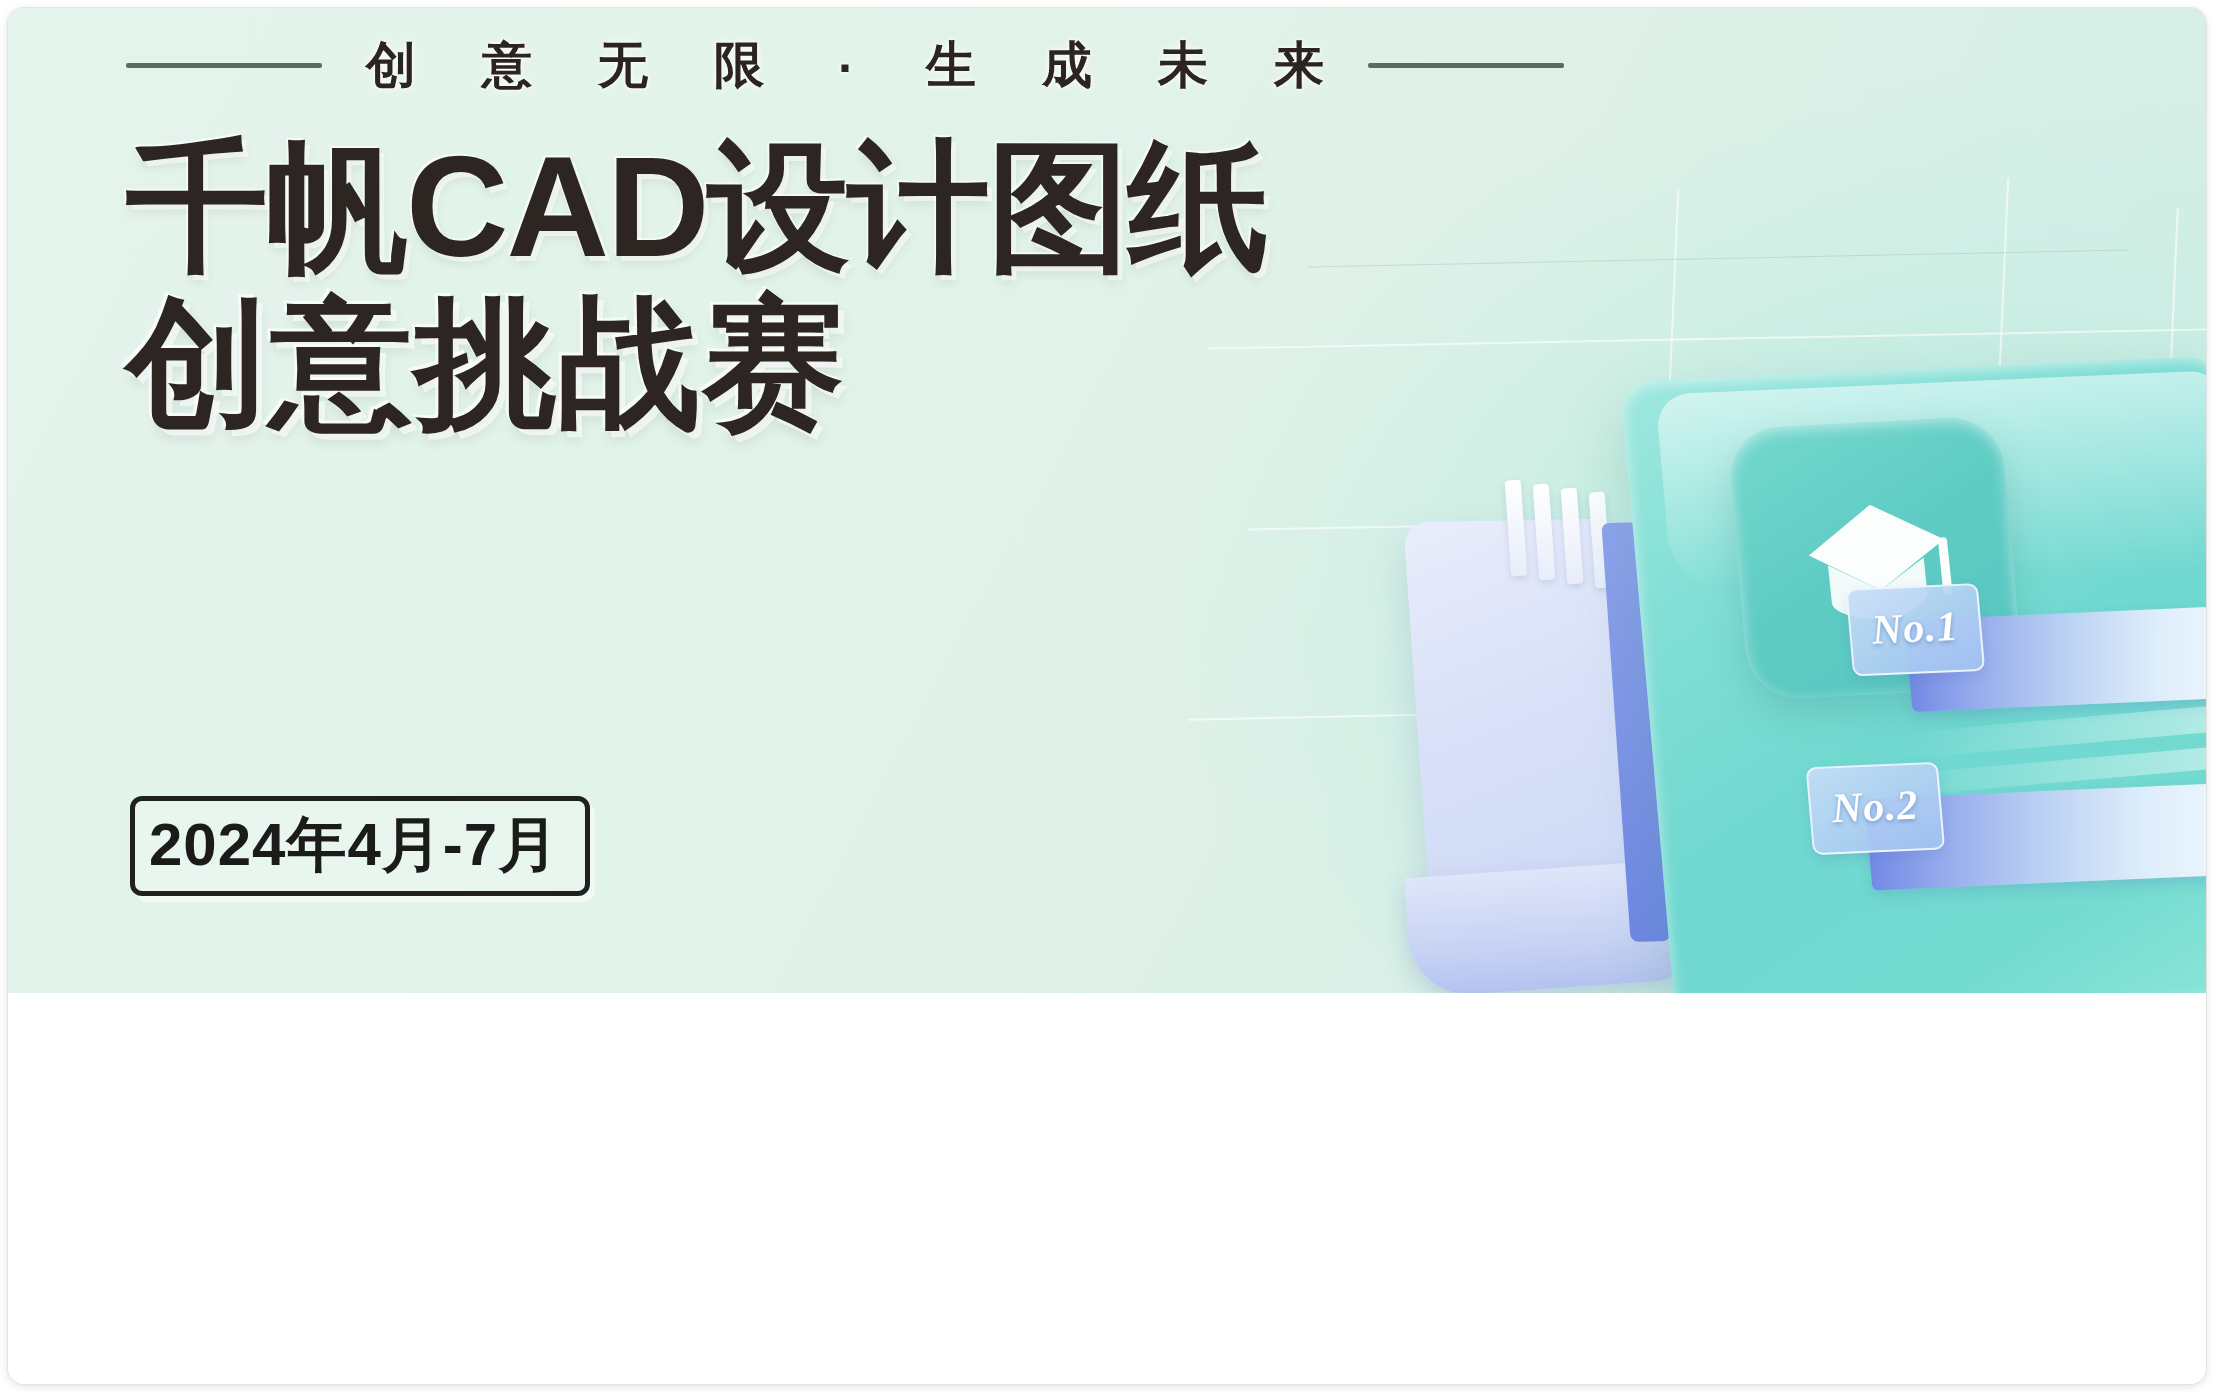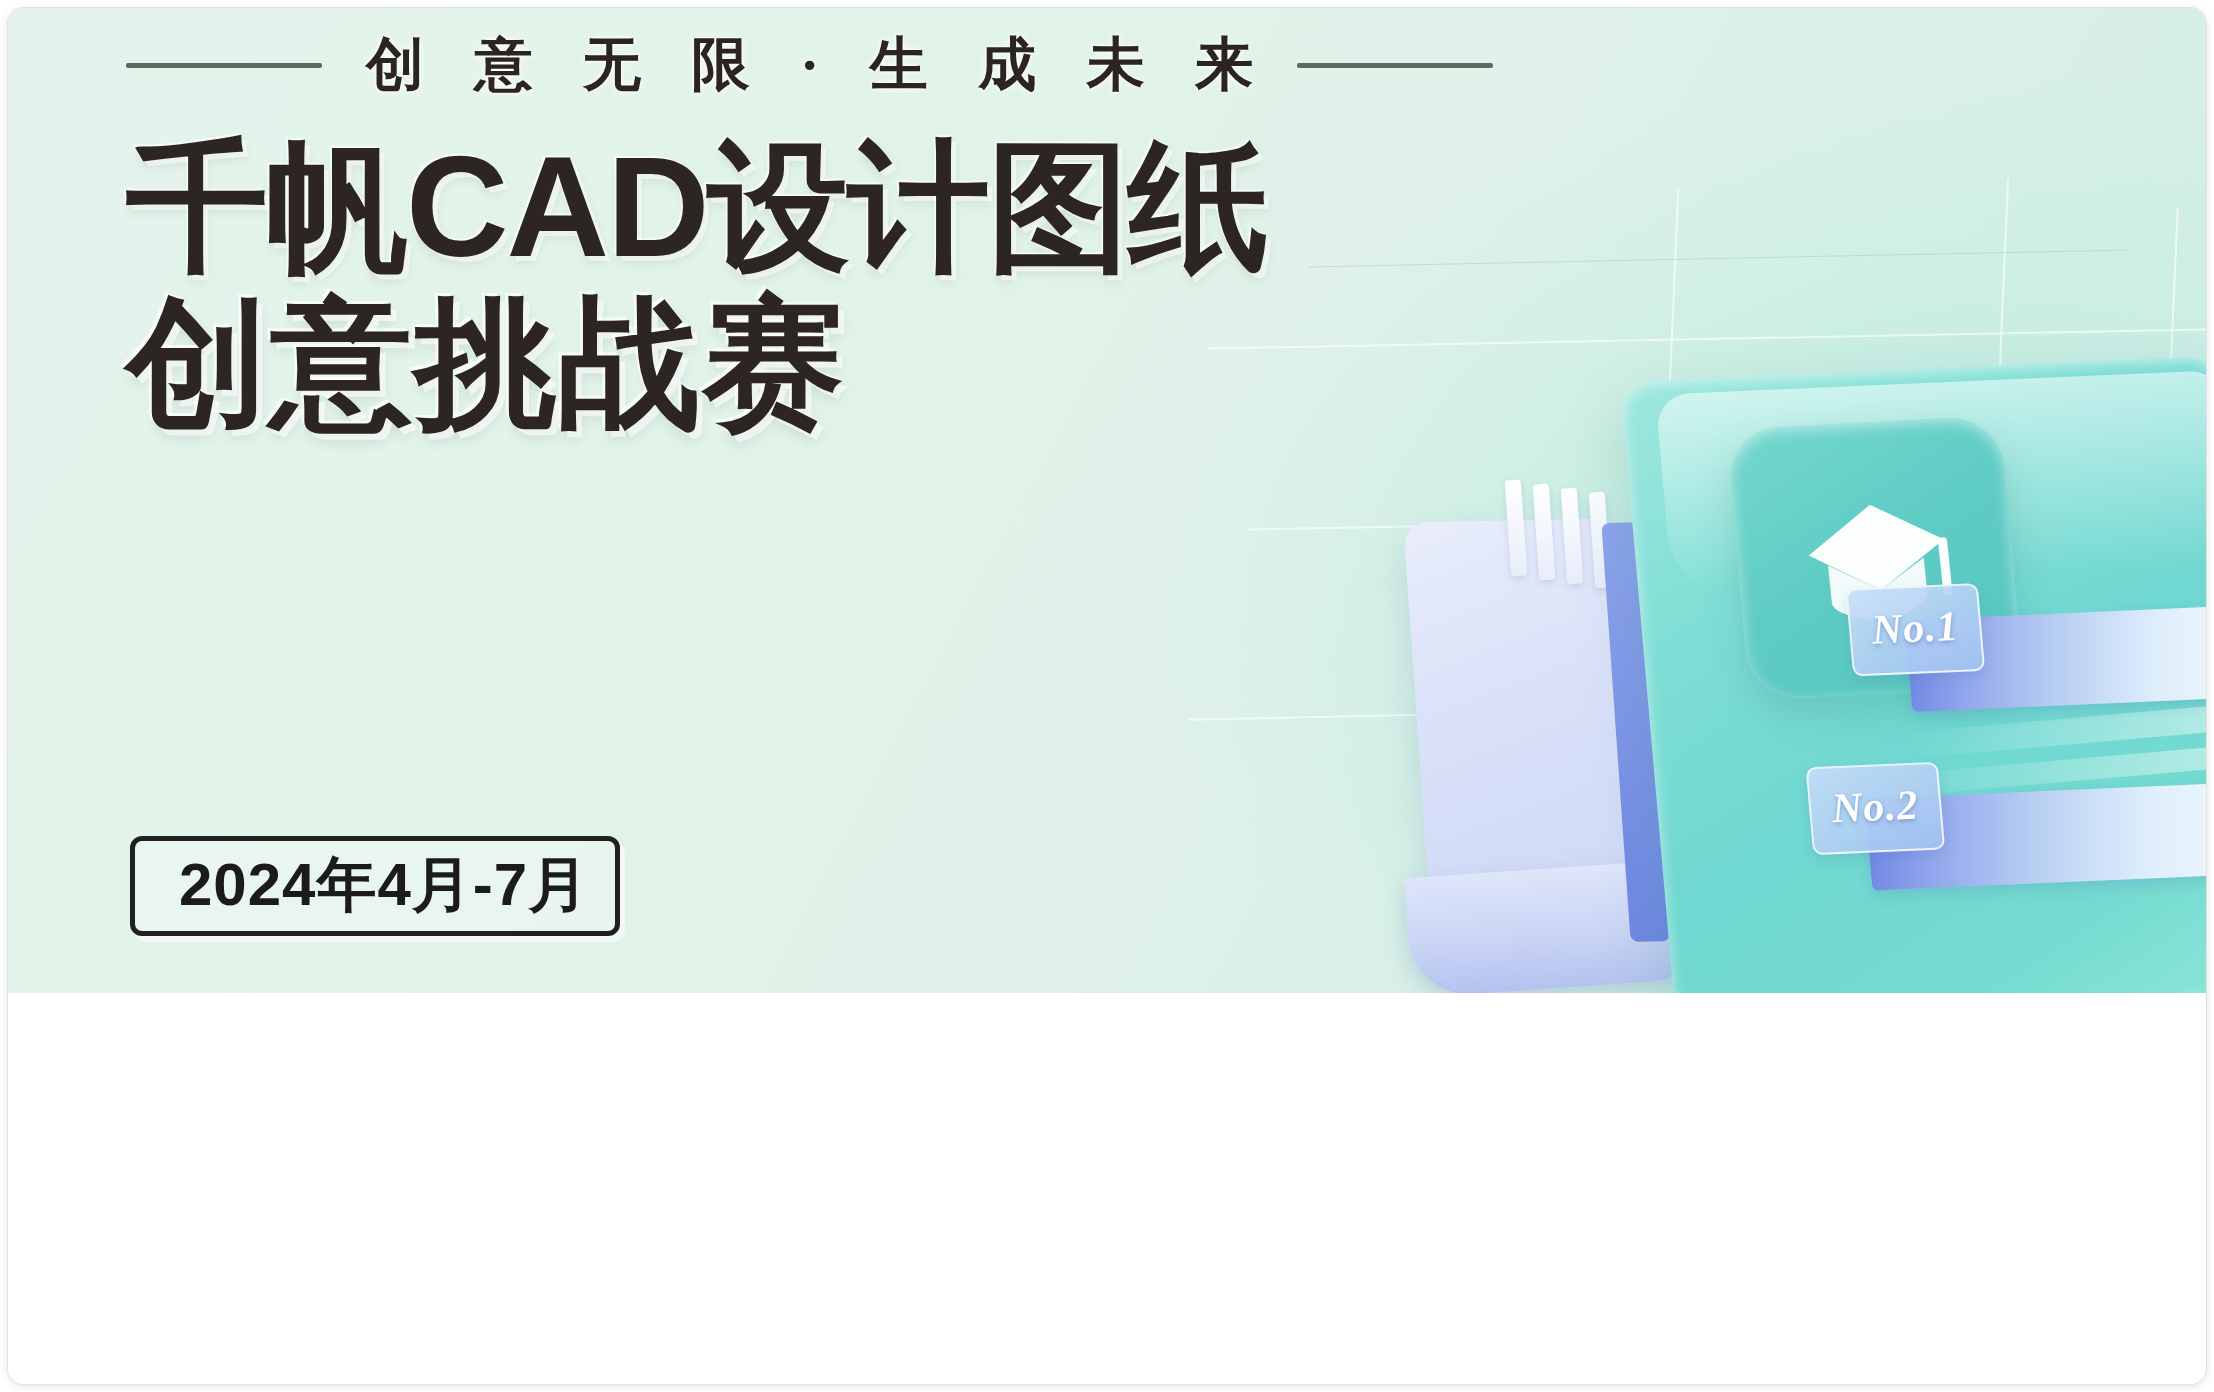--- a/index.html
+++ b/index.html
@@ -43,22 +43,22 @@
   
   .tagline{
     position:absolute;left:118px;top:26px;
     display:flex;align-items:center;gap:0;
     height:62px;
   }
   .tagline .rule{
     width:196px;height:5px;background:#5a6b62;border-radius:2px;margin-right:44px;
   }
   .tagline .tag-text{
-    font-family:Liberation Serif, serif;
-    font-size:58px;font-weight:700;letter-spacing:18px;color:#2b2420;
+    font-family:Liberation Mono, monospace;
+    font-size:50px;font-weight:700;letter-spacing:18px;color:#2b2420;
     white-space:nowrap;
     text-shadow:0 0 7px rgba(255,255,255,.95),0 0 3px rgba(255,255,255,.95);
   }
   .tagline .rule-r{
     width:196px;height:5px;background:#5a6b62;border-radius:2px;margin-left:26px;
   }
 
   
   .headline{
     position:absolute;left:118px;top:128px;width:1480px;
@@ -93,22 +93,22 @@
     font-size:142px;
     letter-spacing:3px;
     background:linear-gradient(96deg,#1fb7d4 0%,#15bfc4 26%,#13c3b2 52%,#1dcb9c 76%,#2bd291 100%);
     -webkit-background-clip:text;background-clip:text;
     color:transparent;-webkit-text-fill-color:transparent;
     filter:drop-shadow(4px 6px 0 rgba(255,255,255,.85)) drop-shadow(0 8px 10px rgba(90,180,160,.25));
   }
 
   
   .date-badge{
-    position:absolute;left:122px;top:828px;
-    padding:14px 26px 16px 44px;
+    position:absolute;left:122px;top:788px;
+    padding:14px 26px 16px 14px;
     border:5px solid #20211f;
     border-radius:12px;
     background:rgba(236,248,242,.55);
     box-shadow:5px 6px 0 rgba(255,255,255,.55);
   }
   .date-badge .date-text{
     font-family:"Liberation Sans","DejaVu Sans",sans-serif;
     font-size:60px;font-weight:700;color:#1b1c1a;letter-spacing:1px;
     white-space:nowrap;line-height:1;
   }

